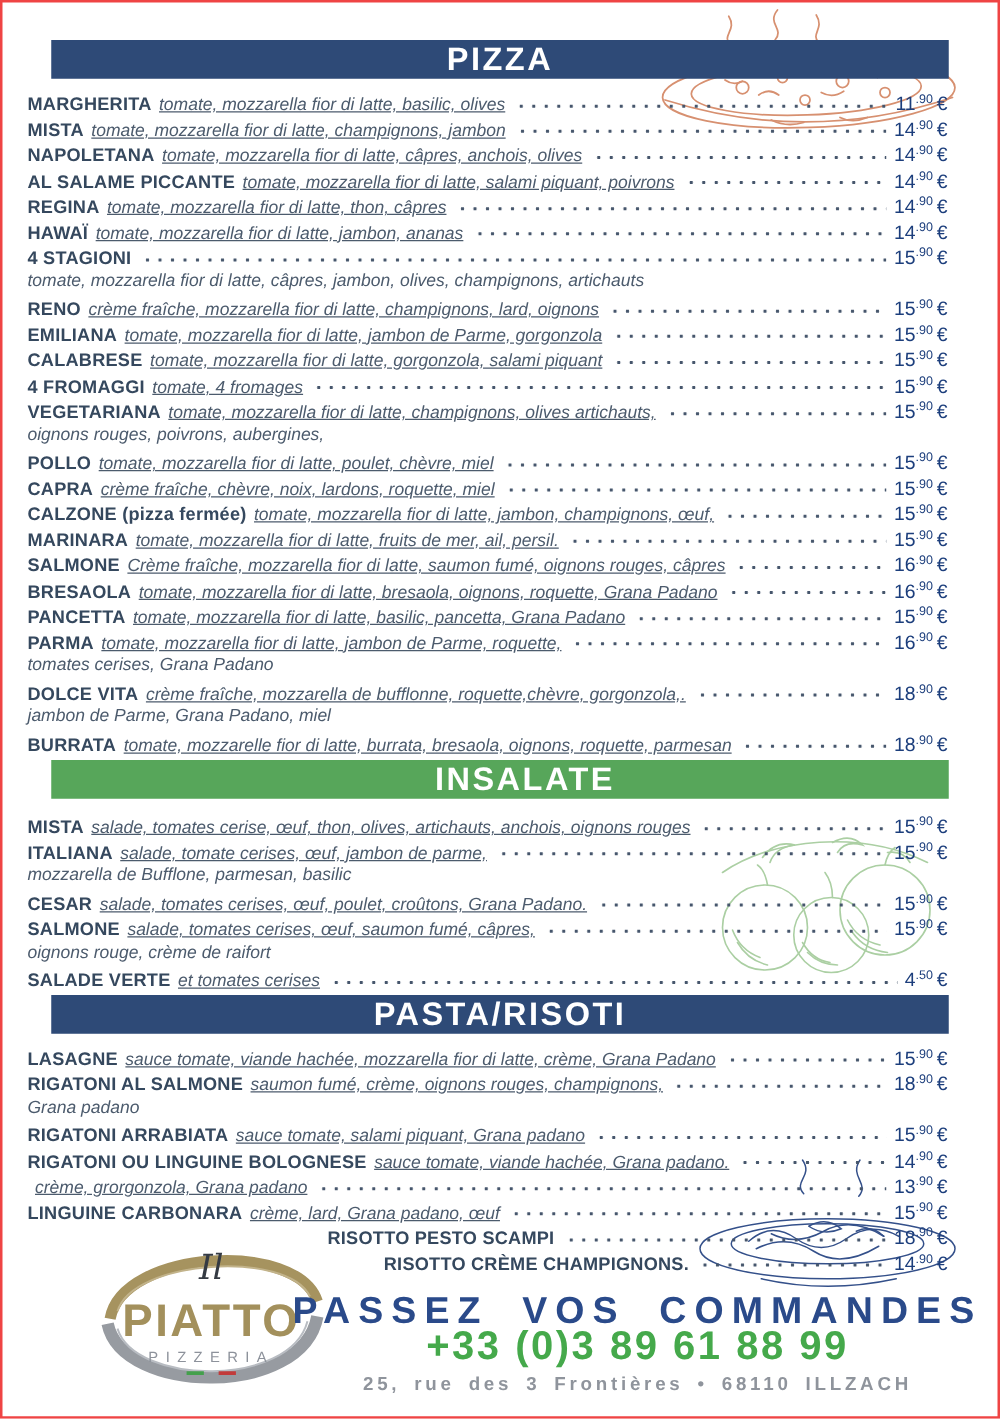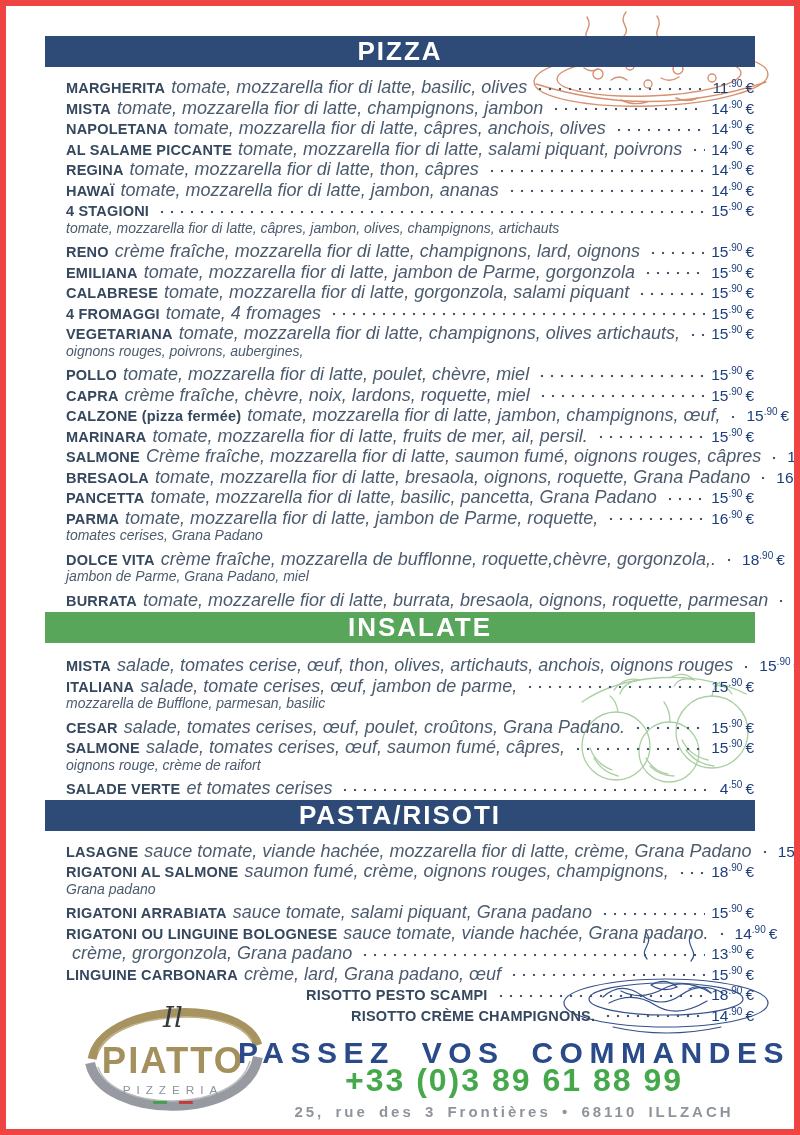--- a/index.html
+++ b/index.html
@@ -1,36 +1,36 @@
 <!DOCTYPE html>
 <html><head>
 <meta charset="utf-8">
 <style>
   html,body { margin:0; padding:0; background:#ffffff; }
   .page {
     position:relative; width:800px; height:1135px; box-sizing:border-box;
-    background:#ffffff; border:6px solid #ef4444; overflow:hidden;
+    background:#ffffff; border:2px solid #ef4444; overflow:hidden;
     font-family:"Liberation Sans", sans-serif;
   }
   .content { position:relative; z-index:3; padding-top:30px; }
 
   .section-bar {
     position:relative; z-index:1;
     margin:0 39px; height:31px;
     display:flex; align-items:center; justify-content:center;
     color:#ffffff; font-weight:800; font-size:26px; letter-spacing:2px;
   }
-  .menu-section .items { position:relative; z-index:3; margin:7px 40px 0 60px; }
+  .menu-section .items { position:relative; z-index:3; margin:7px 40px 0 20px; }
   #sec-insalate { margin-top:5px; }
   #sec-insalate .items { margin-top:9px; }
   #sec-pasta { margin-top:4px; }
 
   .row { display:flex; align-items:baseline; height:20.5px; line-height:20.5px; }
   .row .name  { font-weight:800; color:#35485e; font-size:14.5px; letter-spacing:.2px; white-space:nowrap; flex-shrink:0; }
-  .row .desc  { font-style:italic; color:#4c5b6d; font-size:18px; margin-left:6px; white-space:nowrap; }
+  .row .desc  { font-style:italic; color:#4c5b6d; font-size:14px; margin-left:6px; white-space:nowrap;text-decoration:underline; }
   .row .dots  {
     flex:1; min-width:12px; align-self:flex-end; height:4px; margin:0 6px 4px 8px;
     background-image:radial-gradient(circle, #46566c 1.2px, transparent 1.6px);
     background-size:10px 4px; background-repeat:repeat-x; background-position:left center;
   }
   .row .price { font-weight:400; color:#1c3e7c; font-size:15.5px; white-space:nowrap; flex-shrink:0; }
   .row .price sup { font-size:10px; letter-spacing:0; }
   .row .price .eur { margin-left:3px; }
   .cont { font-style:italic; color:#4c5b6d; font-size:14px; height:20.5px; line-height:20.5px; }
   .row.indent-1 { margin-left:240px; }

